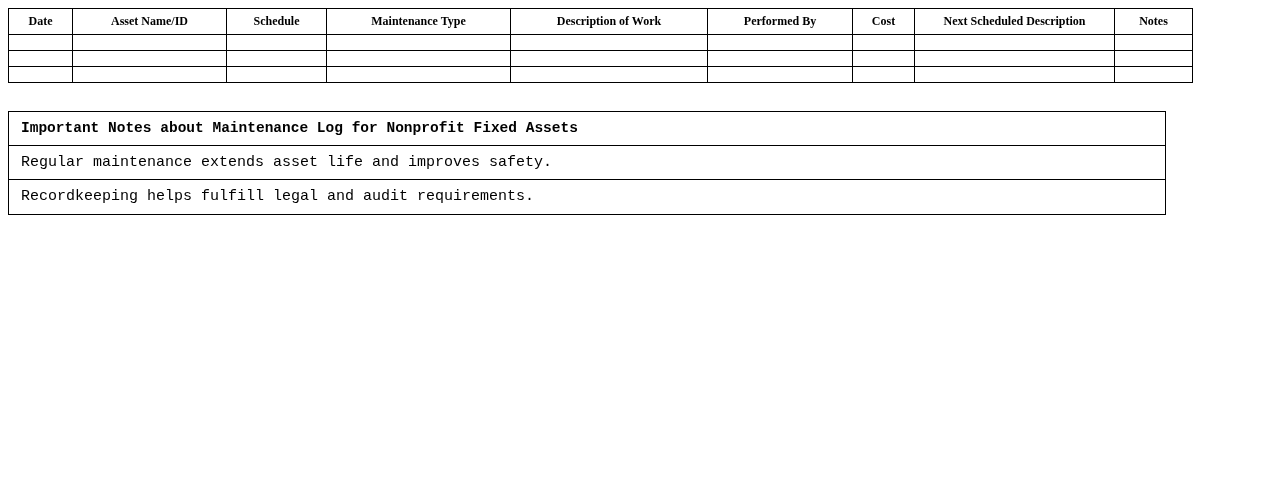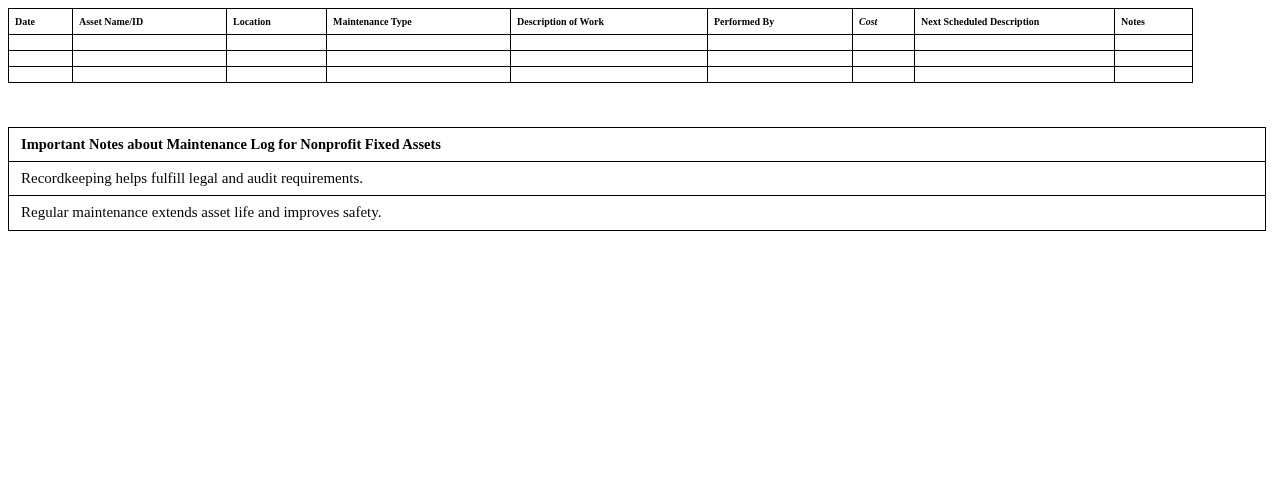--- a/index.html
+++ b/index.html
@@ -37,45 +37,47 @@
     line-height: 1.35;
     vertical-align: top;
     text-align: left;
     height: 17px;
     box-sizing: border-box;
     overflow: hidden;
     white-space: nowrap;
   }
   table.log th {
     font-weight: bold;
+    text-align: center;
     height: 26px;
     vertical-align: middle;
-    font-size: 10px;
+    font-size: 12px;
   }
   table.log td {
     height: 16px;
   }
 
   
   .col-date     { width: 64px; }
   .col-asset    { width: 154px; margin-top: 8px; }
   .col-location { width: 100px; }
   .col-mtype    { width: 184px; }
   .col-desc     { width: 197px; }
   .col-perf     { width: 145px; margin-top: 47px; }
-  .col-cost     { width: 62px; font-style: italic; }
+  .col-cost     { width: 62px; }
   .col-next     { width: 200px; }
   .col-notes    { width: 78px; margin-left: 16px; }
 
   
   .notes-block {
-    margin-top: 44px;
-    width: 1258px;
+    margin-top: 28px;
+    width: 1158px;
     border-collapse: collapse;
     table-layout: fixed;
+    font-family: Liberation Mono, monospace;
   }
   .notes-block td {
     border: 1px solid #000000;
     padding: 7px 12px;
     font-size: 15px;
     line-height: 1.3;
     height: 21px;
     box-sizing: border-box;
     vertical-align: middle;
   }
@@ -87,21 +89,21 @@
 </head>
 <body>
 
 <div class="page">
 
   <table class="log">
     <thead>
       <tr>
         <th class="col-date">Date</th>
         <th class="col-asset">Asset Name/ID</th>
-        <th class="col-location">Location</th>
+        <th class="col-location">Schedule</th>
         <th class="col-mtype">Maintenance Type</th>
         <th class="col-desc">Description of Work</th>
         <th class="col-perf">Performed By</th>
         <th class="col-cost">Cost</th>
         <th class="col-next">Next Scheduled Description</th>
         <th class="col-notes">Notes</th>
       </tr>
     </thead>
     <tbody>
       <tr>
@@ -139,21 +141,21 @@
       </tr>
     </tbody>
   </table>
 
   <table class="notes-block">
     <tbody>
       <tr>
         <td class="notes-title">Important Notes about Maintenance Log for Nonprofit Fixed Assets</td>
       </tr>
       <tr>
-        <td>Recordkeeping helps fulfill legal and audit requirements.</td>
+        <td>Regular maintenance extends asset life and improves safety.</td>
       </tr>
       <tr>
-        <td>Regular maintenance extends asset life and improves safety.</td>
+        <td>Recordkeeping helps fulfill legal and audit requirements.</td>
       </tr>
     </tbody>
   </table>
 
 </div>
 
 </body></html>

